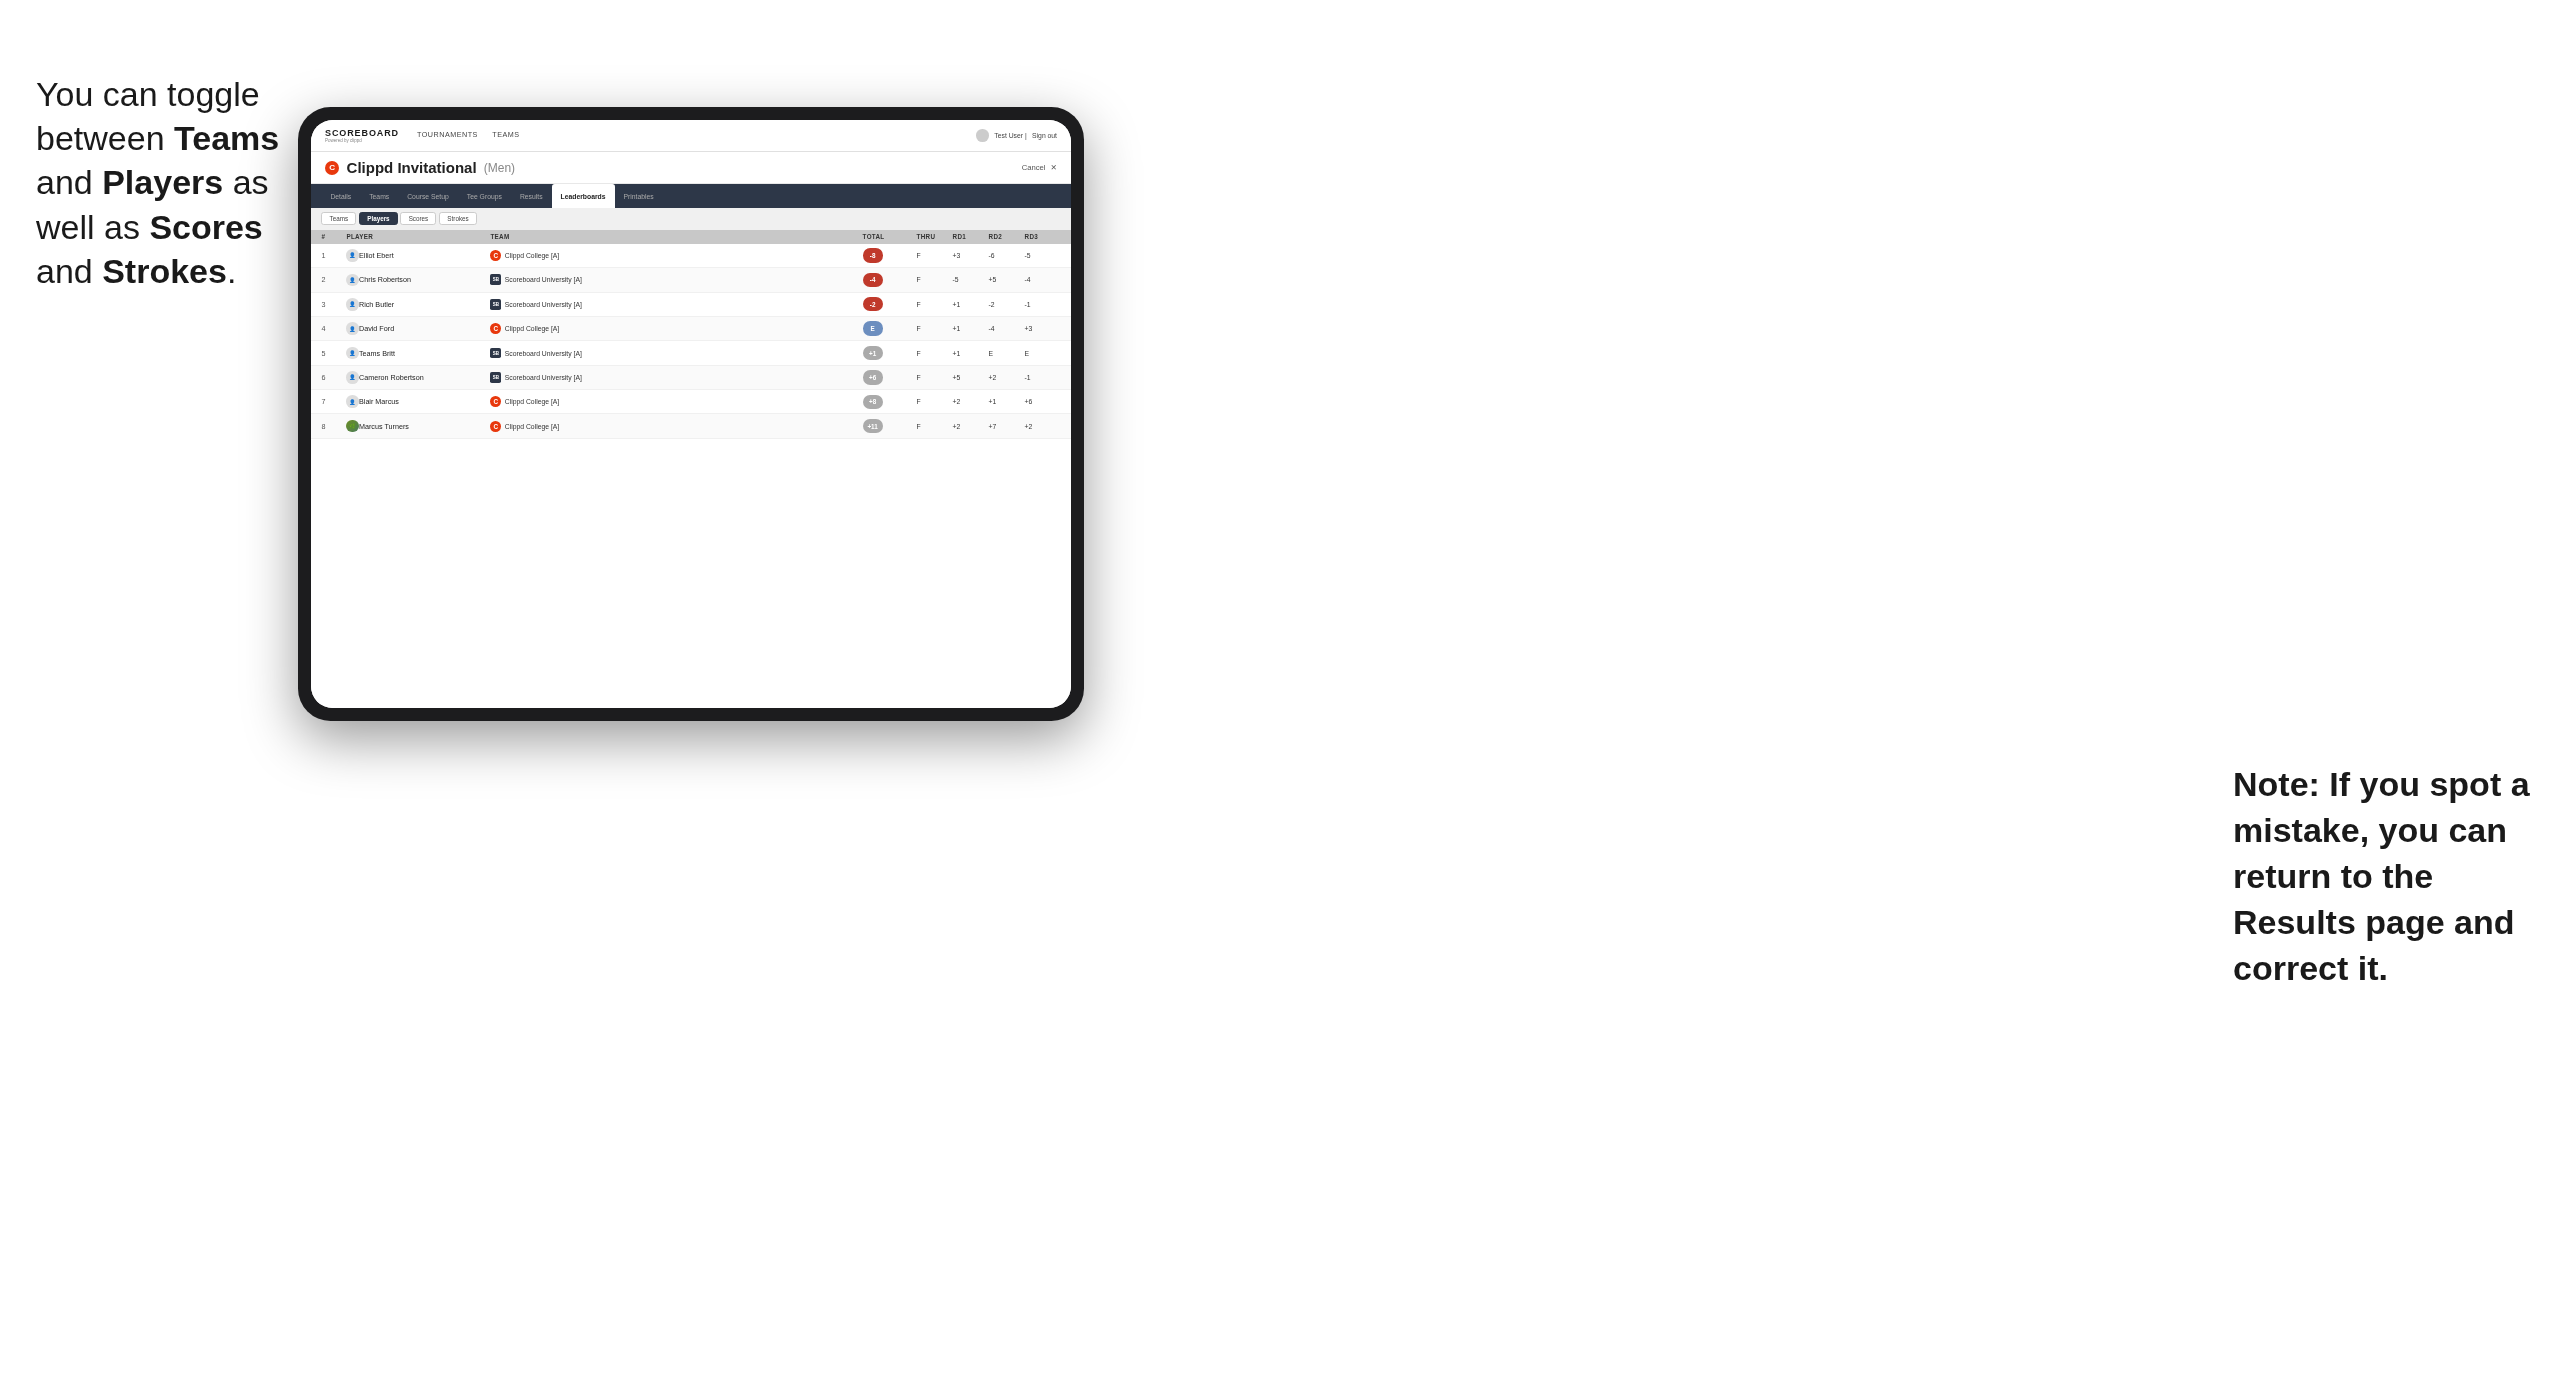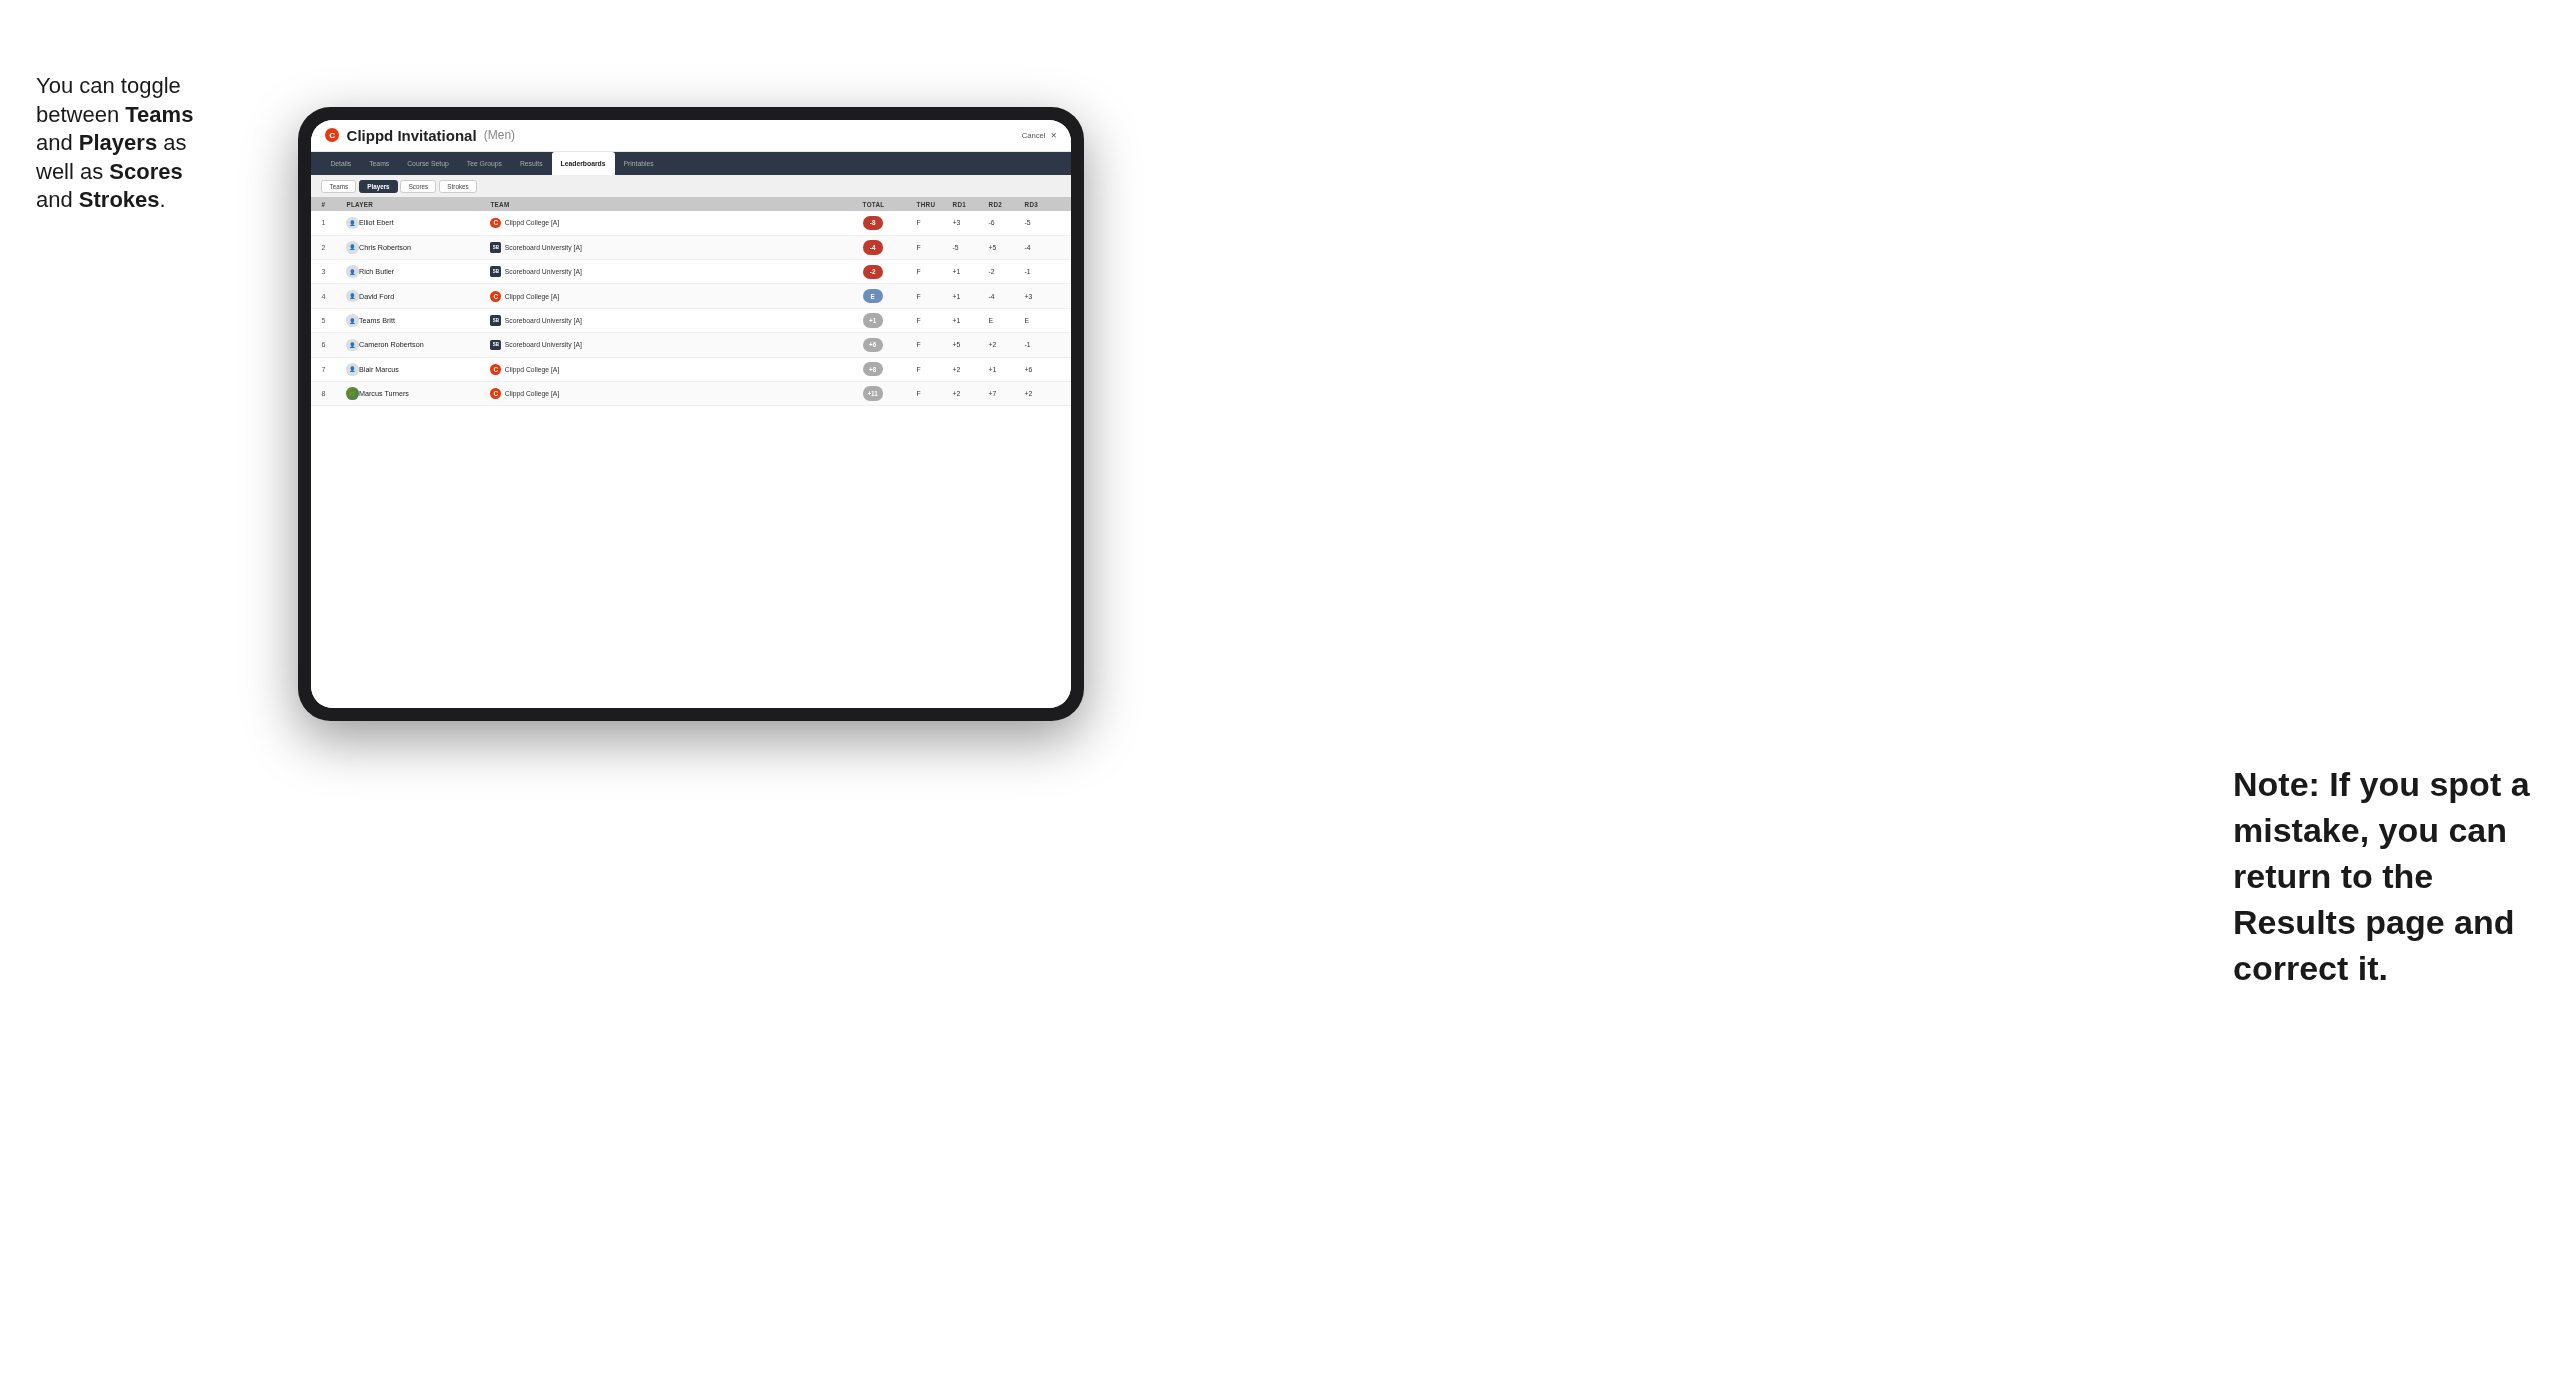--- a/index.html
+++ b/index.html
@@ -11,21 +11,21 @@
       position: relative;
       overflow: hidden;
     }
 
     
     .left-annotation {
       position: absolute;
       left: 36px;
       top: 72px;
       width: 253px;
-      font-size: 22px;
+      font-size: 34px;
       line-height: 1.3;
       color: #1a1a1a;
     }
     .left-annotation strong { font-weight: 800; }
 
     
     .right-annotation {
       position: absolute;
       right: 36px;
       top: 740px;
@@ -348,20 +348,35 @@
         <polygon points="0 0, 10 3.5, 0 7" fill="#e8380d"></polygon>
       </marker>
     </defs>
     <path d="M 60 20 Q 200 10 360 90" stroke="#e8380d" stroke-width="4" fill="none" marker-end="url(#arrowhead)"></path>
   </svg>
 </div>
 
 <div class="tablet-frame">
   <div class="tablet-screen">
 
+    <div class="top-nav">
+      <div class="scoreboard-logo">
+        <span class="logo-title">SCOREBOARD</span>
+        <span class="logo-subtitle">Powered by clippd</span>
+      </div>
+      <div class="nav-links">
+        <span class="nav-link">TOURNAMENTS</span>
+        <span class="nav-link">TEAMS</span>
+      </div>
+      <div class="nav-right">
+        <div class="user-avatar-small"></div>
+        <span>Test User |</span>
+        <span>Sign out</span>
+      </div>
+    </div>
 
     <div class="tournament-header">
       <div class="tournament-title-row">
         <div class="clippd-logo-circle">C</div>
         <span class="tournament-name">Clippd Invitational</span>
         <span class="tournament-sub">(Men)</span>
       </div>
       <div class="cancel-btn">
         <span>Cancel</span>
         <span>✕</span>

